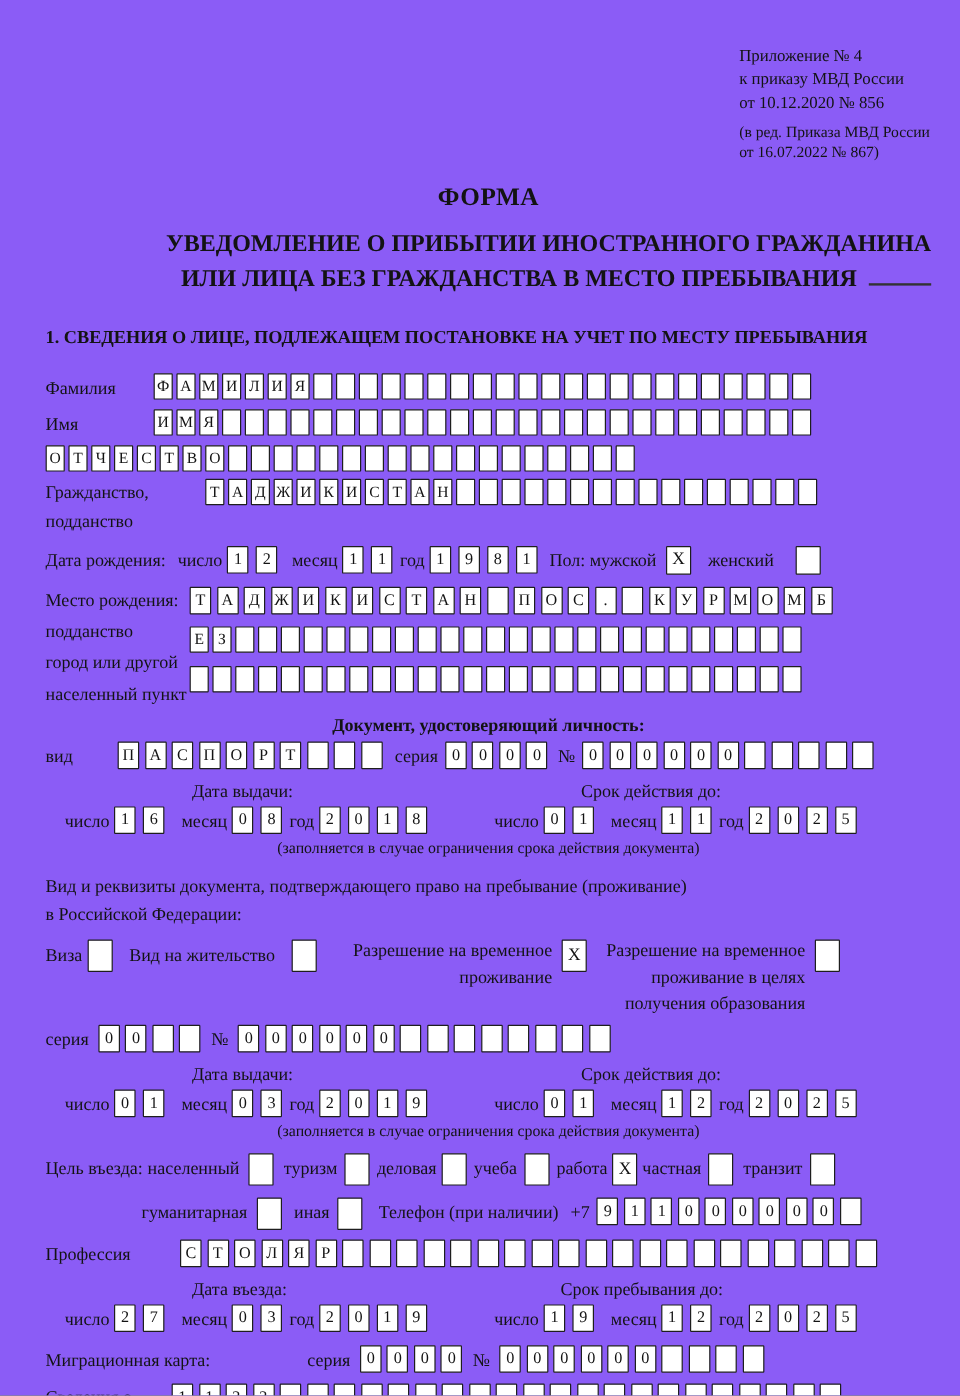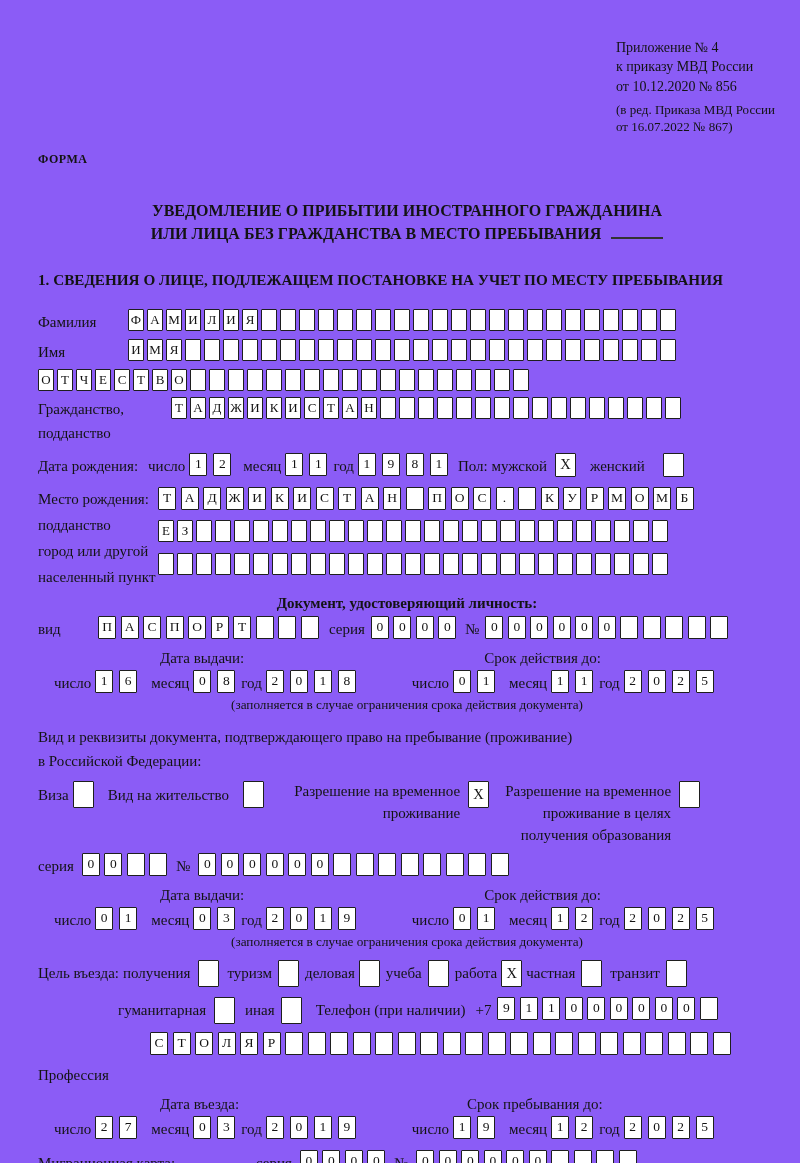--- a/index.html
+++ b/index.html
@@ -7,22 +7,22 @@
   .page {
     width: 800px; height: 1163px; margin: 0 auto;
     background: #8b5cf6; color: #131313;
     font-family: Liberation Serif, serif;
     font-size: 15px;
     padding: 38px 24px 20px 38px;
     overflow: hidden; position: relative;
   }
   .appendix { margin-left: 578px; font-size: 14px; line-height: 1.38; }
   .appendix .amend { font-size: 13px; margin-top: 5px; line-height: 1.35; }
-  .forma { text-align: left; font-weight: bold; font-size: 12px; margin-top: 16px; letter-spacing: .5px; }
-  .title { text-align: center; font-weight: bold; font-size: 16px; line-height: 1.45; margin-top: 32px; }
+  .forma { text-align: center; font-weight: bold; font-size: 21px; margin-top: 16px; letter-spacing: .5px; }
+  .title { text-align: right; font-weight: bold; font-size: 20px; line-height: 1.45; margin-top: 12px; }
   .uline { display: inline-block; width: 52px; border-bottom: 2px solid #333; margin-left: 10px; height: 14px; }
   .sec { font-weight: bold; font-size: 15.2px; margin-top: 26px; }
 
   .row { display: flex; flex-wrap: nowrap; align-items: flex-start; }
   .lbl { flex: none; line-height: 26px; white-space: nowrap; }
   .lblcol { flex: none; line-height: 24px; }
   .lblcol div { white-space: nowrap; }
   .col { display: flex; flex-direction: column; }
 
   .cells { flex: none; white-space: nowrap; height: 26px; }
@@ -40,21 +40,21 @@
     text-align: center; font-size: 14.5px; line-height: 24px; vertical-align: top;
     background: #fff; flex: none;
   }
   .cb.sm { height: 24px; line-height: 21px; }
 
   .mt2 { margin-top: 2px; } .mt4 { margin-top: 4px; } .mt6 { margin-top: 6px; }
   .mt8 { margin-top: 8px; } .mt20 { margin-top: 20px; }
   .mb7 { margin-bottom: 7px; }
 
   .w60 { width: 60px; } .w90 { width: 90px; } .w105 { width: 105px; }
-  .w112 { width: 112px; margin-top: 30px; } .w120 { width: 120px; } .w133 { width: 133px; } .w160 { width: 160px; }
+  .w112 { width: 112px; } .w120 { width: 120px; } .w133 { width: 133px; } .w160 { width: 160px; }
   .w162 { width: 162px; }
   .ml4 { margin-left: 4px; } .ml6 { margin-left: 6px; } .ml8 { margin-left: 8px; }
   .ml10 { margin-left: 10px; } .ml14 { margin-left: 14px; }
 
   .dochead { text-align: center; font-weight: bold; margin-top: 6px; }
   .dhead { display: flex; margin-top: 8px; }
   .dhead span { white-space: nowrap; }
   .dh1 { margin-left: 122px; }
   .daterow { display: flex; align-items: flex-start; padding-left: 16px; margin-top: 3px; }
   .dgroup { display: flex; align-items: flex-start; white-space: nowrap; }
@@ -219,21 +219,21 @@
       <span class="dl ml8">месяц</span>
       <span class="cells"><span class="cell d">1</span><span class="cell d">2</span></span>
       <span class="dl">год</span>
       <span class="cells"><span class="cell d">2</span><span class="cell d">0</span><span class="cell d">2</span><span class="cell d">5</span></span>
     </div>
   </div>
   <div class="note">(заполняется в случае ограничения срока действия документа)</div>
 
   <div class="purpose">
     <span class="lbl">Цель въезда:</span>
-    <span class="lbl ml4">получения</span>
+    <span class="lbl ml4">населенный</span>
     <span class="cb ml8"></span>
     <span class="lbl ml8">туризм</span>
     <span class="cb ml6"></span>
     <span class="lbl ml6">деловая</span>
     <span class="cb ml4"></span>
     <span class="lbl ml6">учеба</span>
     <span class="cb ml6"></span>
     <span class="lbl ml6">работа</span>
     <span class="cb ml4">X</span>
     <span class="lbl ml4">частная</span>

